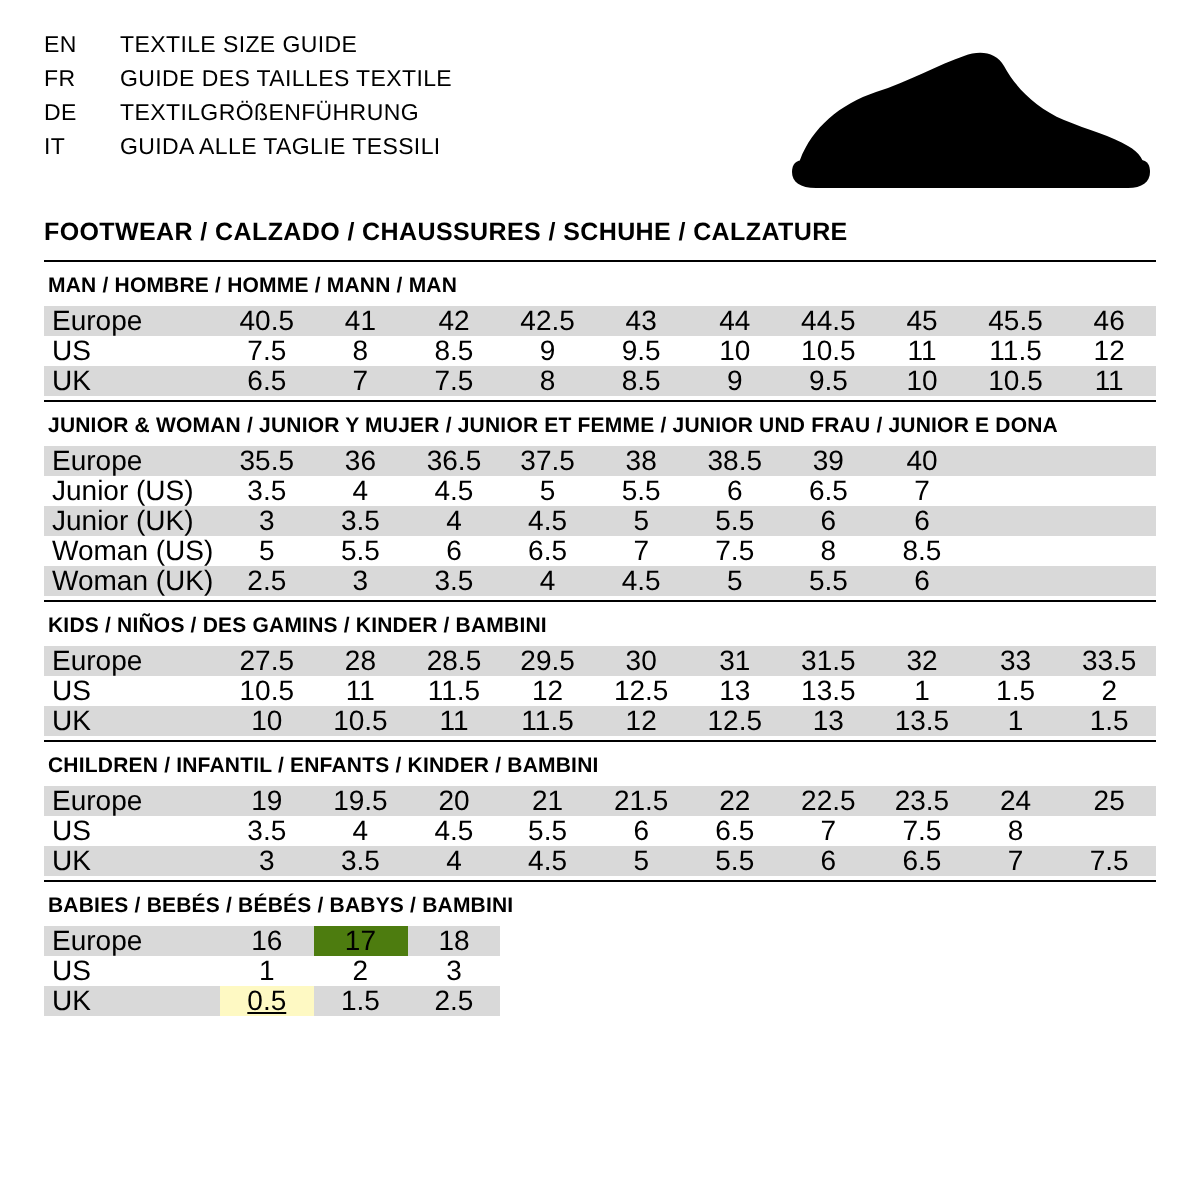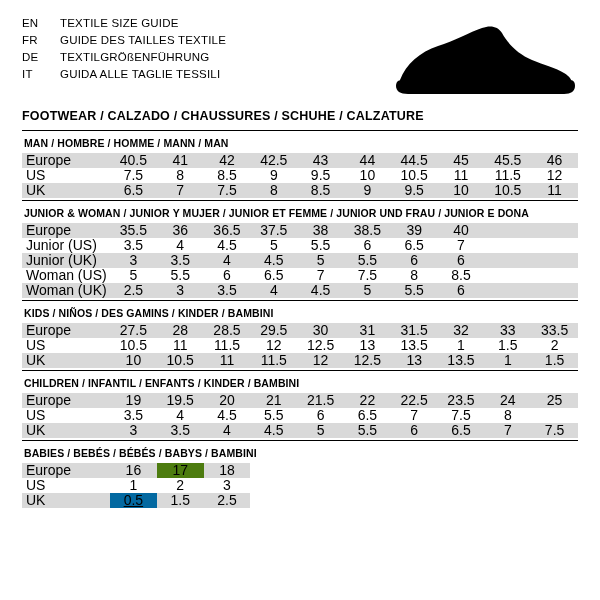--- a/index.html
+++ b/index.html
@@ -379,21 +379,21 @@
             <td></td>
             <td></td>
             <td></td>
             <td></td>
             <td></td>
             <td></td>
             <td></td>
           </tr>
           <tr>
             <td class="rowlabel" style="background:#d9d9d9;">UK</td>
-            <td style="background:#0369a1;text-decoration:underline;">0.5</td>
+            <td style="background:#fef9c3;text-decoration:underline;">0.5</td>
             <td style="background:#d9d9d9;">1.5</td>
             <td style="background:#d9d9d9;">2.5</td>
             <td></td>
             <td></td>
             <td></td>
             <td></td>
             <td></td>
             <td></td>
             <td></td>
           </tr>

